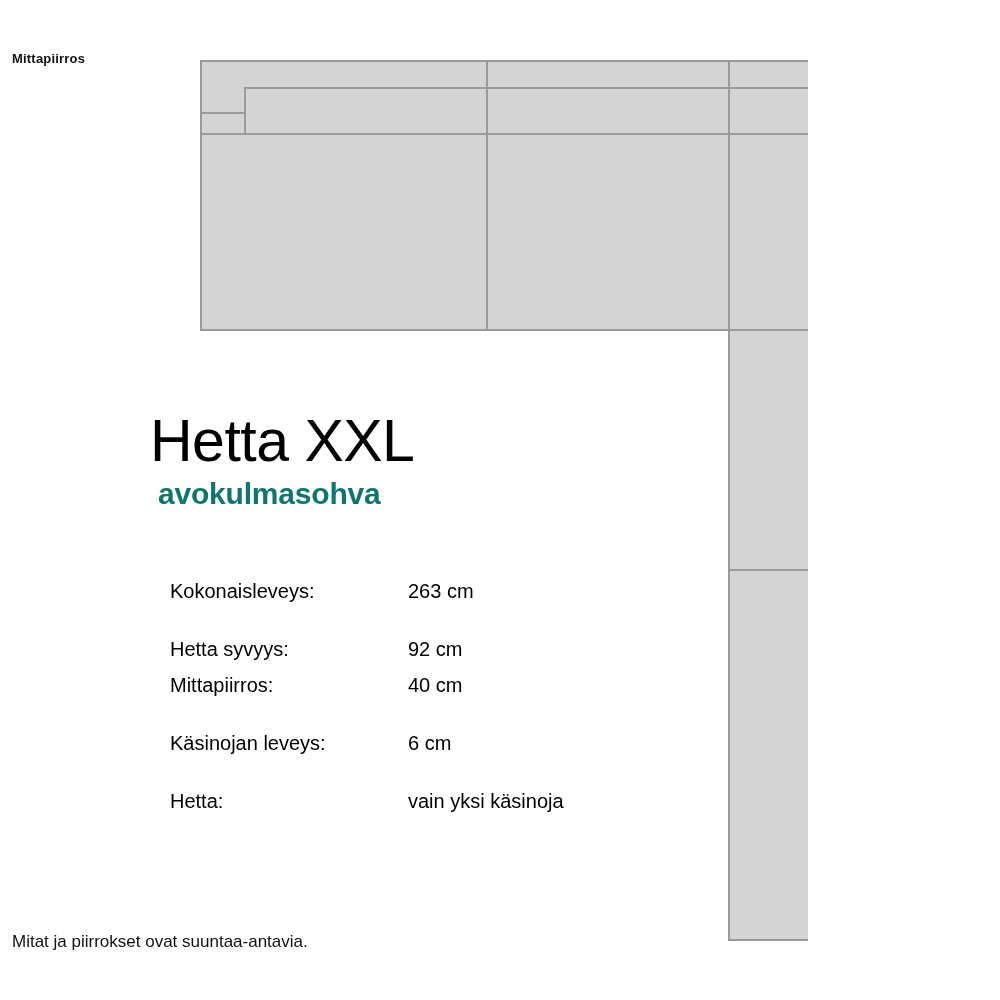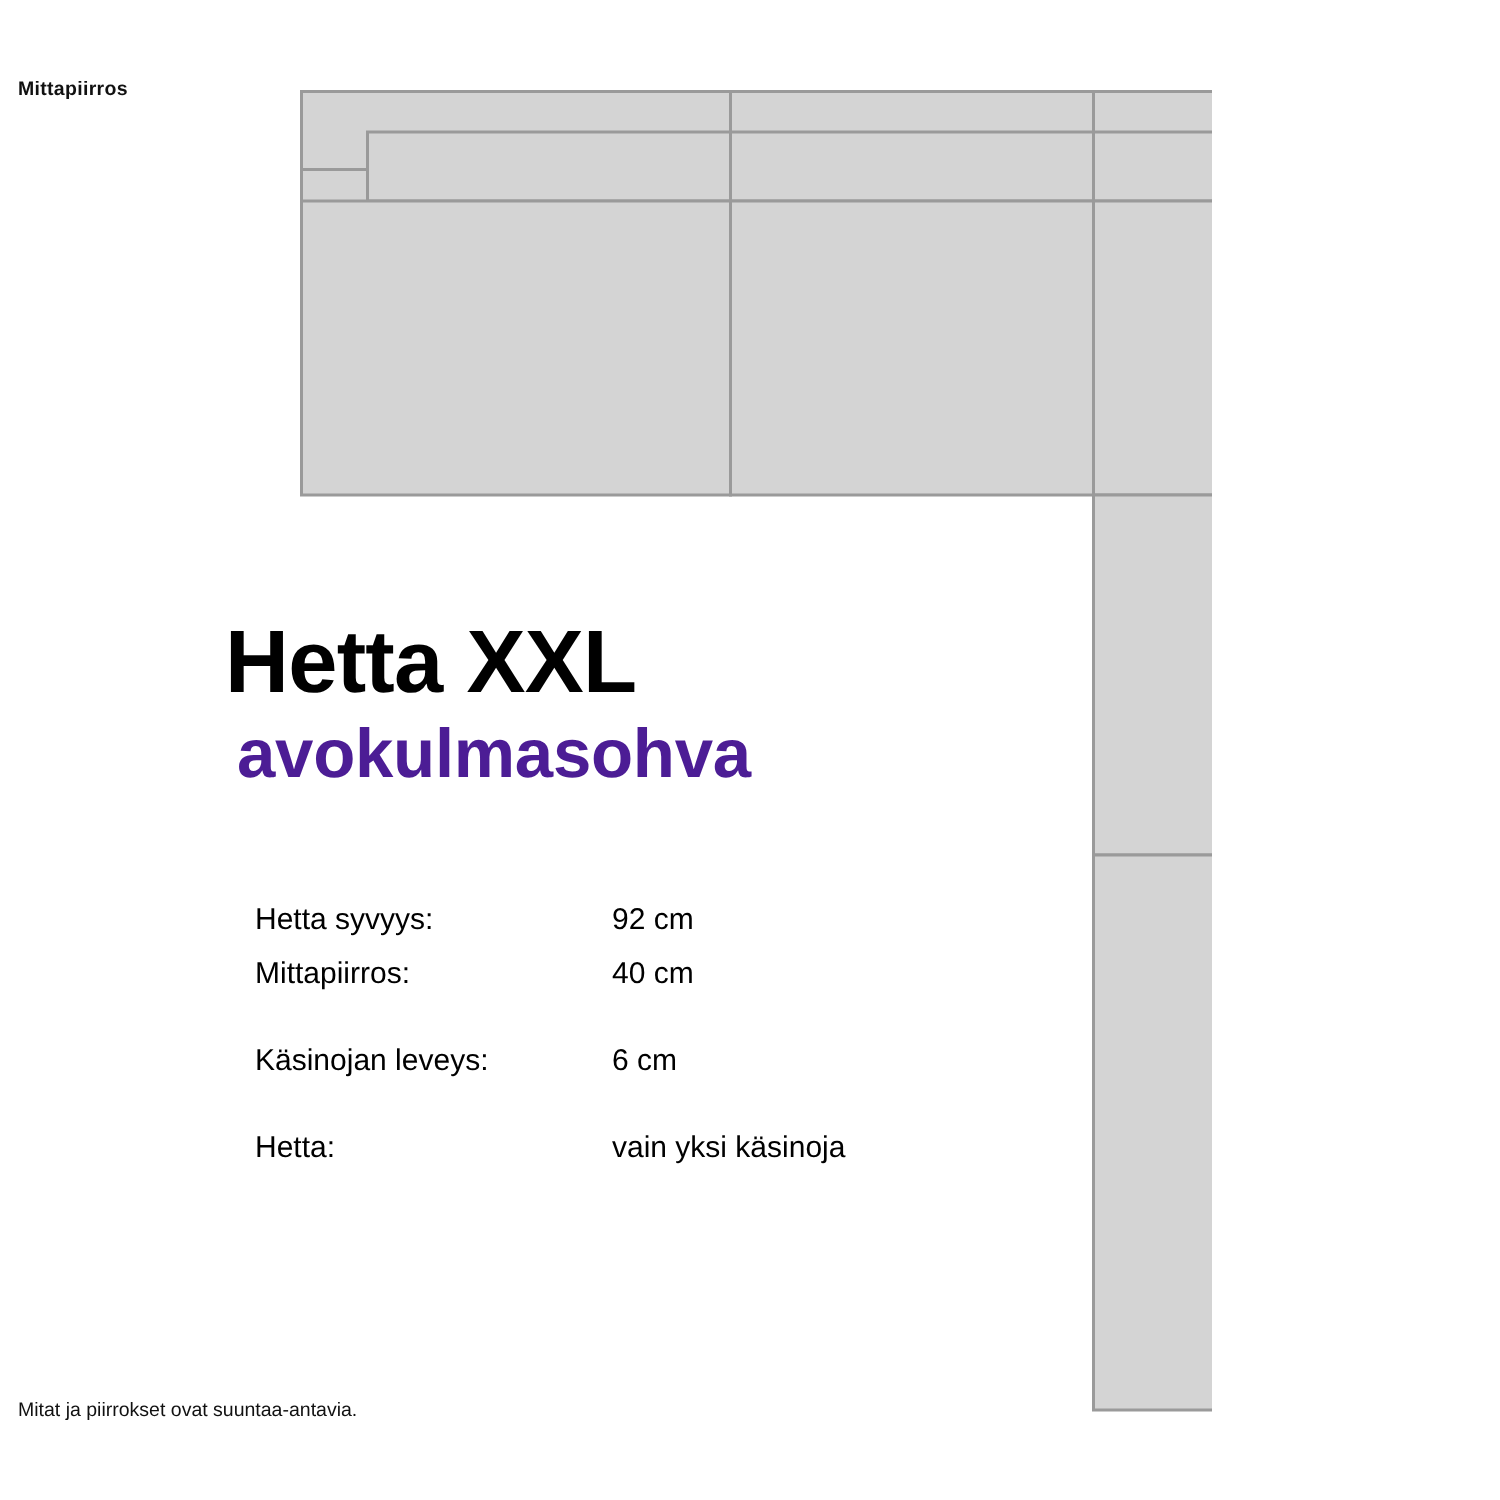--- a/index.html
+++ b/index.html
@@ -28,21 +28,21 @@
     font-weight: bold;
     letter-spacing: 0.2px;
     color: #111111;
   }
 
   
   .footer-note {
     position: absolute;
     left: 12px;
     top: 932px;
-    font-size: 13px;
+    font-size: 17px;
     color: #111111;
   }
 
   
   .drawing {
     position: absolute;
     left: 0;
     top: 0;
     width: 1000px;
     height: 1000px;
@@ -51,32 +51,32 @@
 
   
   .title-block {
     position: absolute;
     left: 150px;
     top: 412px;
     width: 560px;
   }
   .title-main {
     font-size: 59px;
-    font-weight: bold;
+    font-weight: normal;
     line-height: 1.0;
     letter-spacing: -0.5px;
     color: #000000;
     margin: 0;
   }
   .title-sub {
-    font-size: 46px;
+    font-size: 30px;
     font-weight: bold;
     line-height: 1.0;
     letter-spacing: -0.2px;
-    color: #4c1d95;
+    color: #0f766e;
     margin: 8px 0 0 8px;
   }
 
   
   .specs {
     position: absolute;
     left: 170px;
     top: 573px;
     width: 620px;
     border-collapse: collapse;
@@ -140,20 +140,24 @@
     </g>
   </svg>
 
   <div class="title-block">
     <div class="title-main">Hetta XXL</div>
     <div class="title-sub">avokulmasohva</div>
   </div>
 
   <table class="specs">
     <tbody>
+      <tr>
+        <td class="label">Kokonaisleveys:</td>
+        <td class="value">263 cm</td>
+      </tr>
       <tr class="gap">
           <td></td>
           <td></td>
         </tr>
       <tr>
         <td class="label">Hetta syvyys:</td>
         <td class="value">92 cm</td>
       </tr>
       <tr>
         <td class="label">Mittapiirros:</td>

